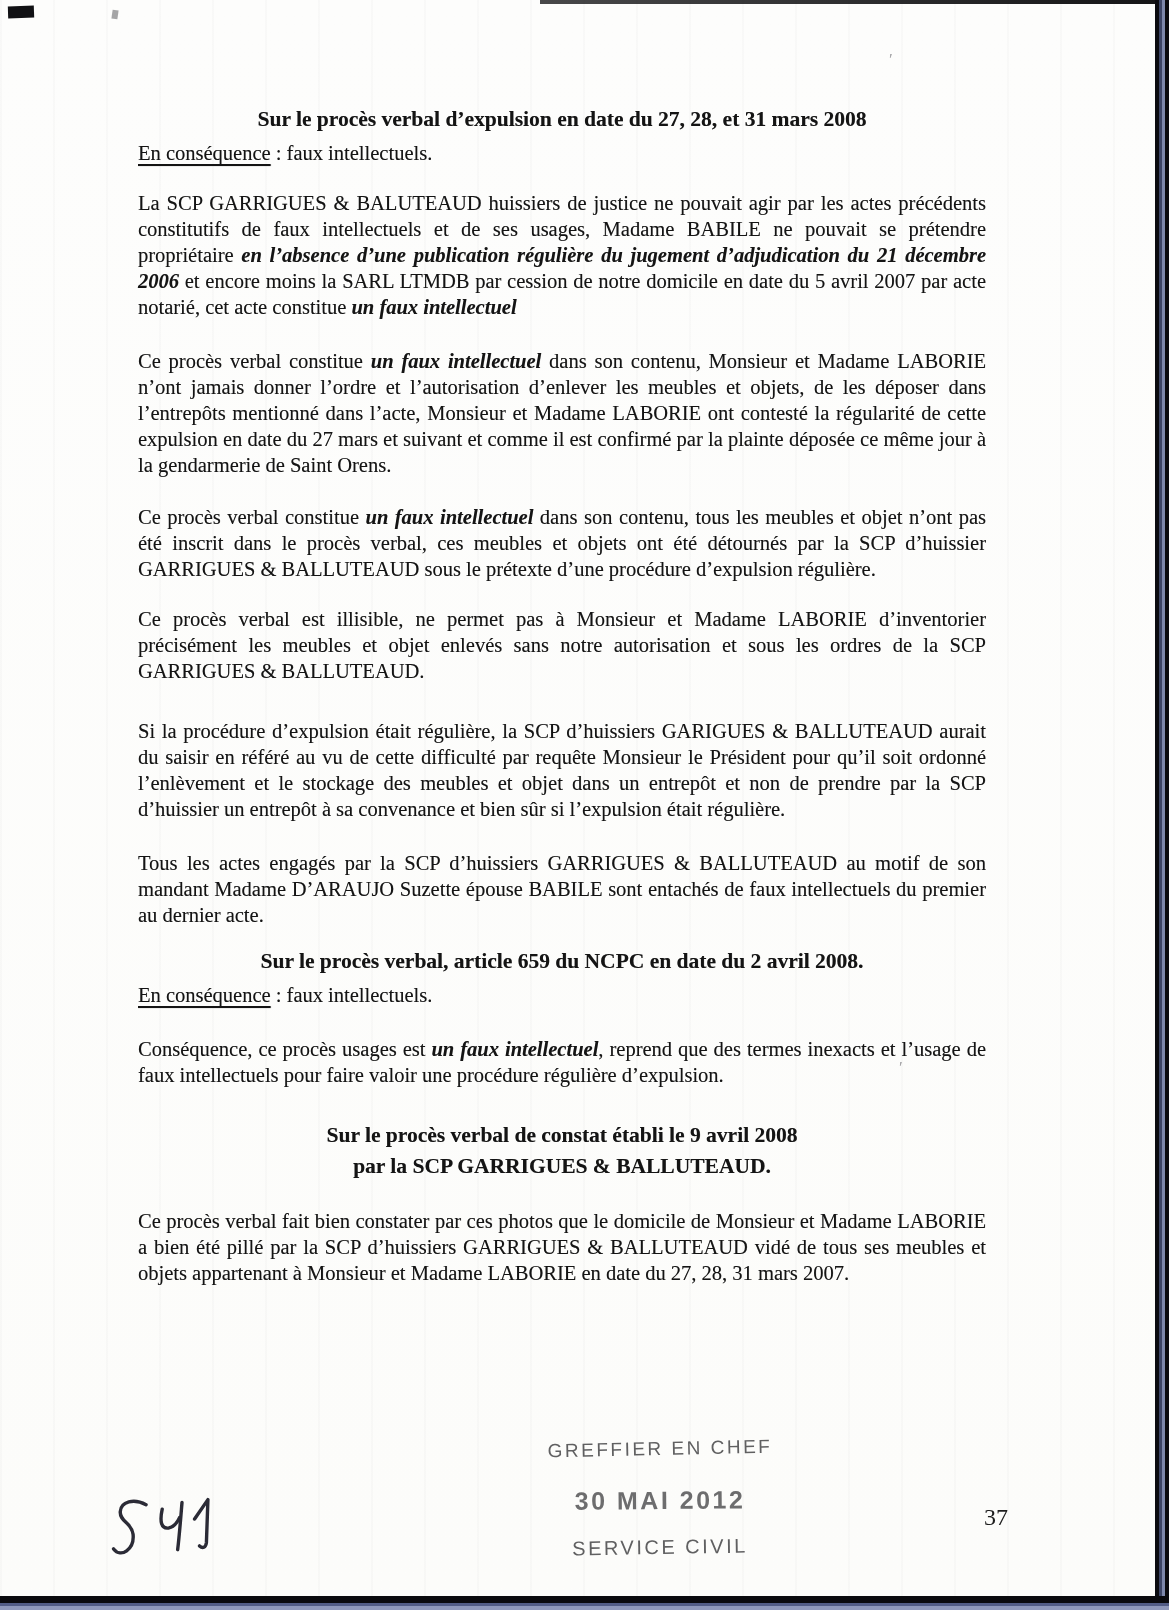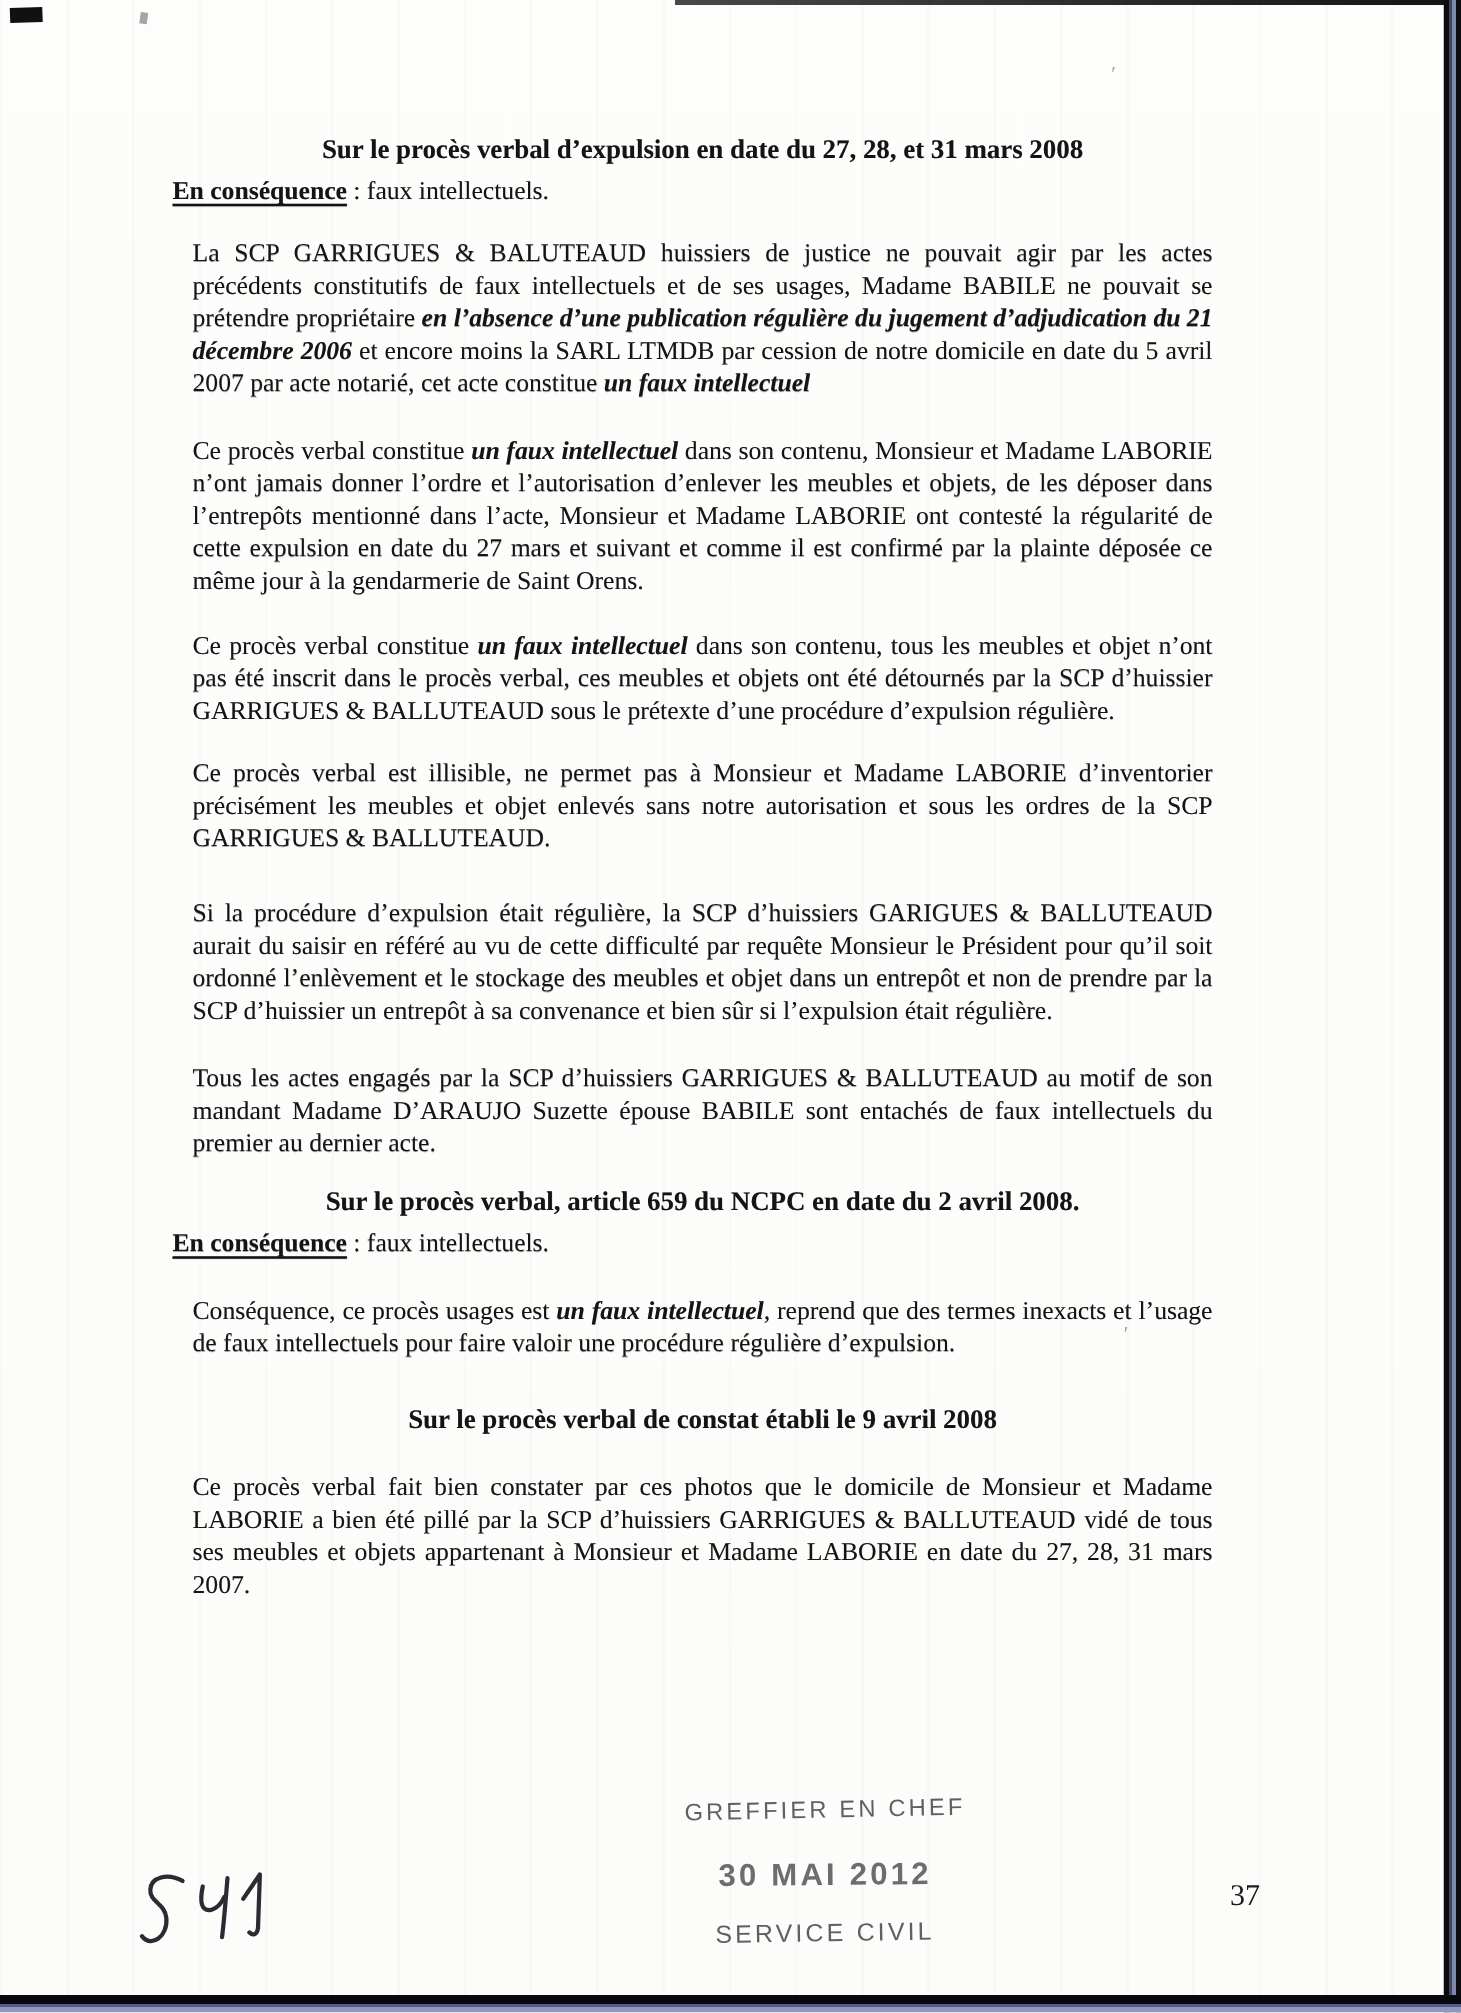--- a/index.html
+++ b/index.html
@@ -21,32 +21,32 @@
   .edge-bottom{position:absolute;left:0;bottom:0;width:1169px;height:14px;
     background:linear-gradient(to bottom,#0a0a0e 0 7px,#525c86 7px 10px,#8f98bb 10px 14px);}
   .corner-mark{position:absolute;left:8px;top:6px;width:26px;height:12px;background:#111114;transform:rotate(-2deg);}
   .speck-a{position:absolute;left:112px;top:10px;width:6px;height:9px;background:#3a3a3e;opacity:.45;transform:rotate(8deg);}
   .speck-b{position:absolute;left:889px;top:50px;color:#8a8a8e;font-size:17px;opacity:.8;}
   .speck-c{position:absolute;left:899px;top:1058px;color:#8a8a8e;font-size:17px;opacity:.8;}
 
   
   .content{position:absolute;left:138px;top:0;width:848px;color:#141414;}
   .para{
-    margin:16px;text-align:justify;font-size:20.5px;line-height:26px;
+    margin:0;text-align:justify;font-size:20.5px;line-height:26px;
     text-shadow:0.2px 0.2px 0.3px rgba(10,10,10,.35);
   }
   .mt24{margin-top:24px;} .mt26{margin-top:26px;} .mt28{margin-top:28px;}
   .mt30{margin-top:18px;} .mt34{margin-top:34px;} .mt42{margin-top:32px;}
   .bi{font-weight:bold;font-style:italic;}
   .heading{text-align:center;font-weight:bold;font-size:21.5px;line-height:31px;
     text-shadow:0.2px 0.2px 0.3px rgba(10,10,10,.4);}
   .heading .hline span{text-decoration-thickness:2.2px;text-underline-offset:4px;}
   .h-first{padding-top:104px;}
   .consequence{margin-top:5px;font-size:20.5px;line-height:26px;text-shadow:0.2px 0.2px 0.3px rgba(10,10,10,.35);}
-  .law-label{font-weight:bold;text-decoration:underline;text-decoration-thickness:2.2px;text-underline-offset:4px;}
+  .law-label{font-weight:normal;text-decoration:underline;text-decoration-thickness:2.2px;text-underline-offset:4px;}
 
   
   .stamp{
     position:absolute;left:529px;top:1438px;width:262px;text-align:center;
     font-family:"Liberation Sans","DejaVu Sans",sans-serif;color:#454547;
   }
   .stamp-l1{font-size:19px;letter-spacing:2.5px;opacity:.85;transform:rotate(-1.2deg);}
   .stamp-l2{font-size:25px;font-weight:bold;letter-spacing:2.5px;opacity:.78;margin-top:26px;transform:rotate(-0.5deg);}
   .stamp-l3{font-size:20px;letter-spacing:2.5px;opacity:.85;margin-top:21px;transform:rotate(-0.9deg);}
 
@@ -76,20 +76,21 @@
     <div class="heading mt30">
       <div class="hline"><span>Sur le procès verbal, article 659 du NCPC en date du 2 avril 2008.</span></div>
     </div>
 
     <div class="consequence mt30"><span class="law-label">En conséquence</span><span> : faux intellectuels.</span></div>
 
     <p class="para mt28"><span>Conséquence, ce procès usages est </span><span class="bi">un faux intellectuel</span><span>, reprend que des termes inexacts et l’usage de faux intellectuels pour faire valoir une procédure régulière d’expulsion.</span></p>
 
     <div class="heading mt42">
       <div class="hline"><span>Sur le procès verbal de constat établi le 9 avril 2008</span></div>
+      <div class="hline"><span>par la SCP GARRIGUES &amp; BALLUTEAUD.</span></div>
     </div>
 
     <p class="para mt26"><span>Ce procès verbal fait bien constater par ces photos que le domicile de Monsieur et Madame LABORIE a bien été pillé par la SCP d’huissiers GARRIGUES &amp; BALLUTEAUD vidé de tous ses meubles et objets appartenant à Monsieur et Madame LABORIE en date du 27, 28, 31 mars 2007.</span></p>
 
   </div>
 
   <div class="stamp">
     <div class="stamp-l1">GREFFIER EN CHEF</div>
     <div class="stamp-l2">30 MAI 2012</div>
     <div class="stamp-l3">SERVICE CIVIL</div>

